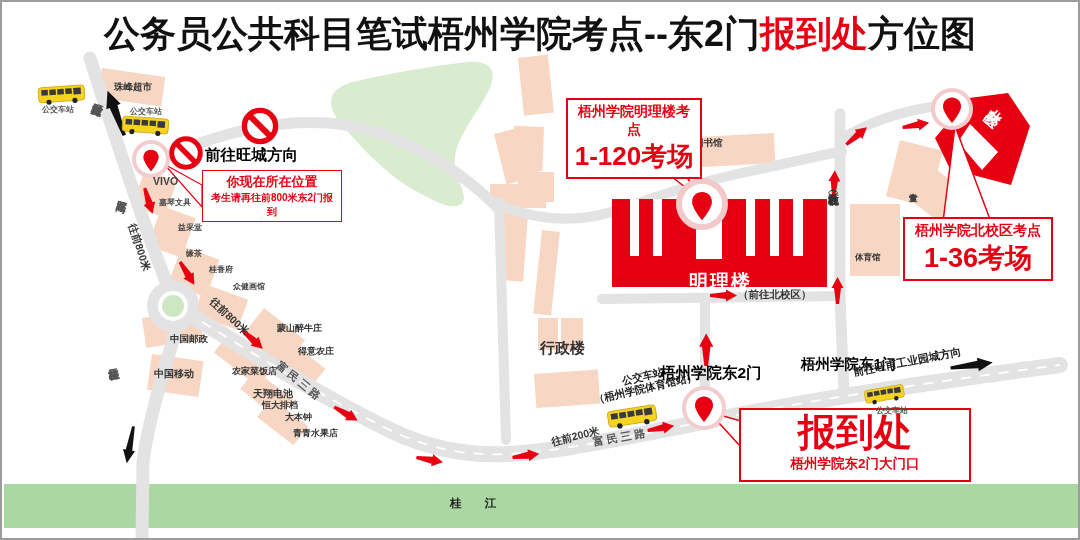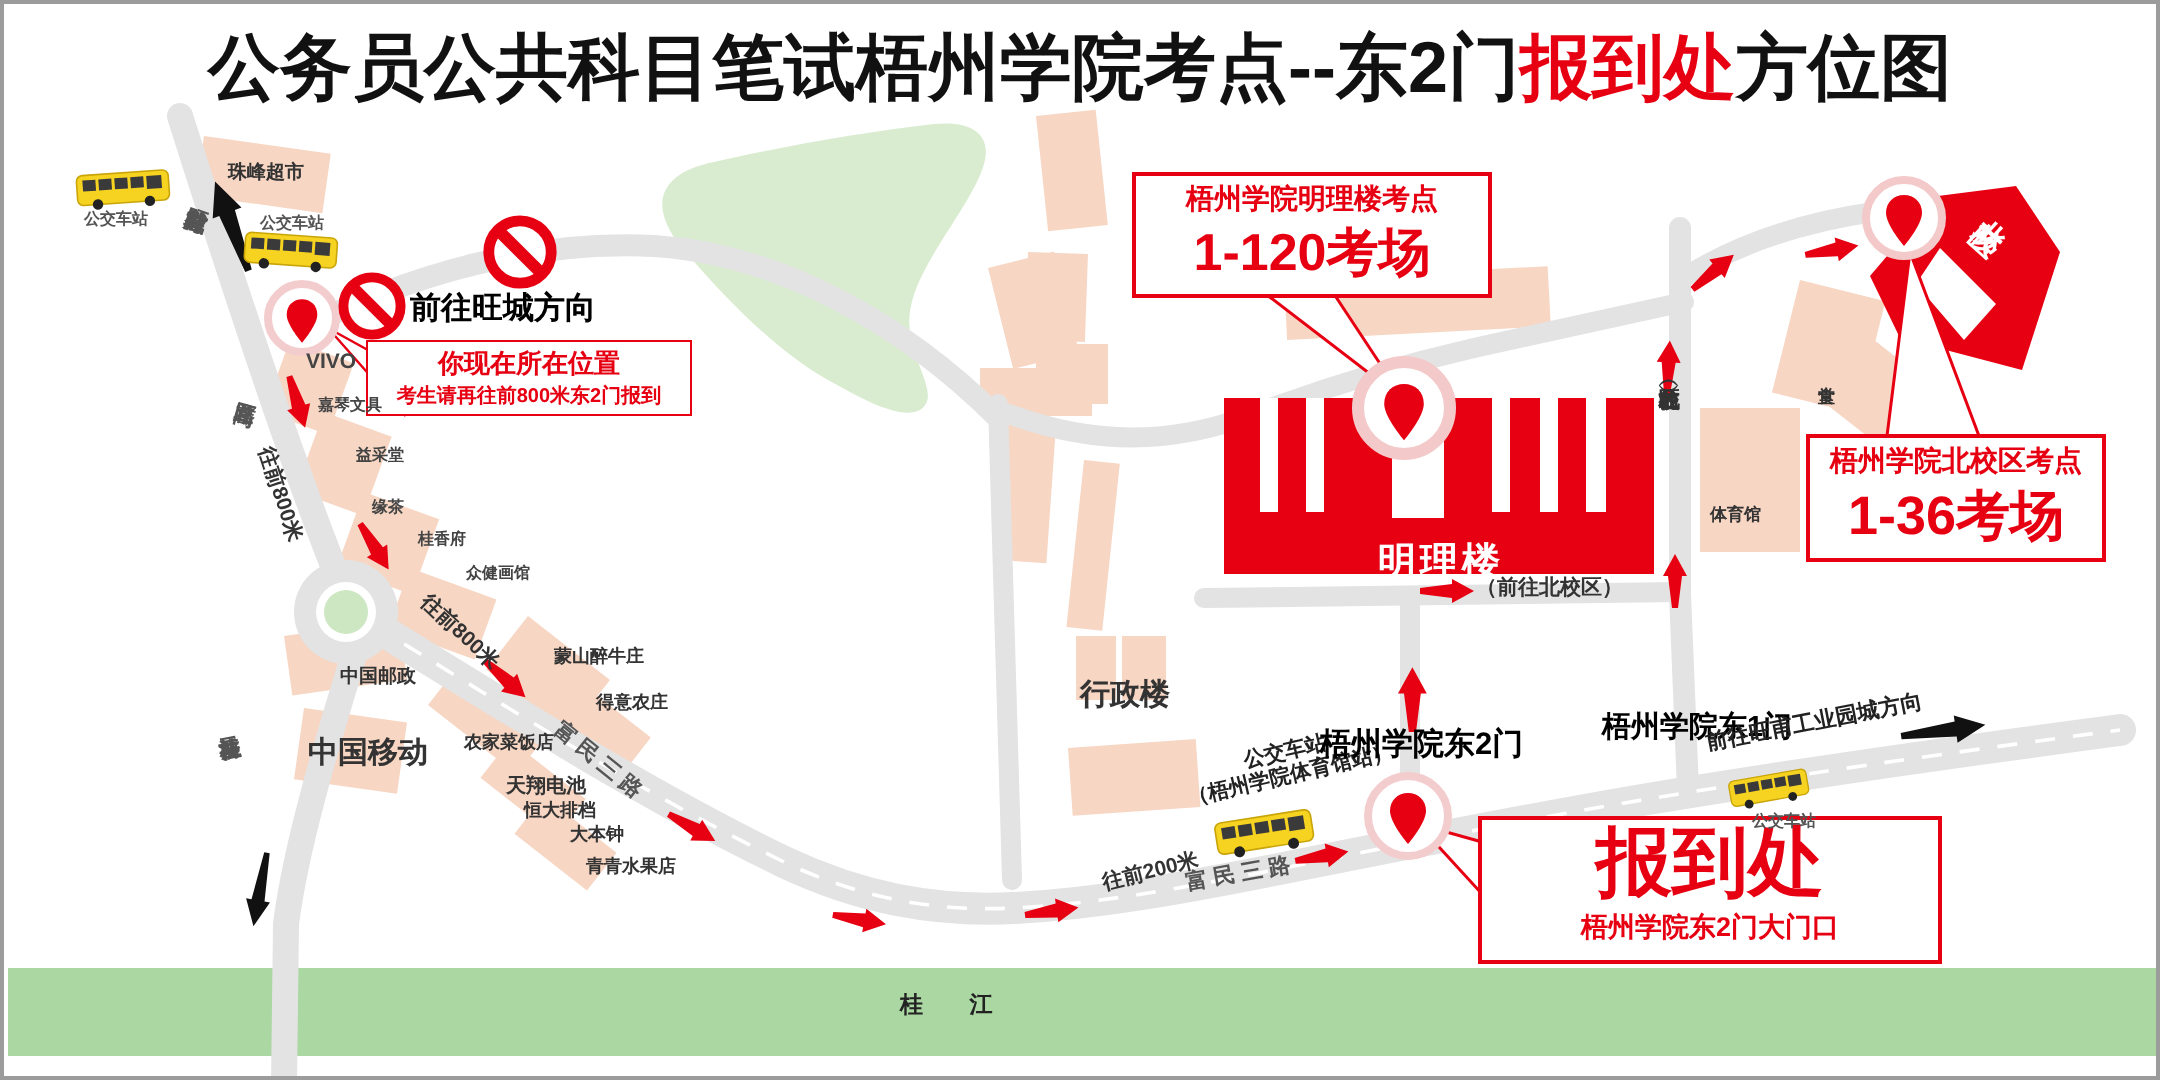--- a/index.html
+++ b/index.html
@@ -168,36 +168,36 @@
 
 <div id="title"><span>公务员公共科目笔试梧州学院考点--东2门</span><span class="red">报到处</span><span>方位图</span></div>
 
 <div class="lbl" style="left:40px;top:103px;font-size:8px;color:#555">公交车站</div>
 <div class="lbl" style="left:112px;top:80px;font-size:9.5px">珠峰超市</div>
 <div class="lbl v roadlbl" style="left:94px;top:92px;font-size:11px;transform:rotate(20deg);transform-origin:top left">前往旺城方向</div>
 <div class="lbl" style="left:128px;top:105px;font-size:8px;color:#555">公交车站</div>
 <div class="lbl v roadlbl" style="left:118px;top:190px;font-size:10.5px;transform:rotate(16deg);transform-origin:top left">高旺三路</div>
 <div class="lbl gate" style="left:203px;top:144px">前往旺城方向</div>
 
-<div class="callout" style="left:181px;top:168px;width:163px;border-width:1.5px;padding:2px 3px">
+<div class="callout" style="left:200px;top:168px;width:140px;border-width:1.5px;padding:2px 3px">
   <div class="l1" style="font-size:13px">你现在所在位置</div>
   <div class="l1" style="font-size:10px">考生请再往前800米东2门报到</div>
 </div>
 
 <div class="lbl" style="left:151px;top:173px;font-size:10.5px;color:#444">VIVO</div>
 <div class="lbl" style="left:157px;top:196px;font-size:8px;color:#444">嘉琴文具</div>
 <div class="lbl" style="left:176px;top:221px;font-size:8px;color:#444">益采堂</div>
 <div class="lbl" style="left:184px;top:247px;font-size:8px;color:#444">缘茶</div>
 <div class="lbl" style="left:207px;top:263px;font-size:8px;color:#444">桂香府</div>
 <div class="lbl" style="left:231px;top:280px;font-size:8px;color:#444">众健画馆</div>
 <div class="lbl red" style="left:136px;top:220px;font-size:10.5px;transform:rotate(72deg);transform-origin:top left">往前800米</div>
 <div class="lbl red" style="left:214px;top:293px;font-size:10.5px;transform:rotate(43deg);transform-origin:top left">往前800米</div>
 
 <div class="lbl" style="left:168px;top:332px;font-size:9.5px">中国邮政</div>
-<div class="lbl" style="left:152px;top:366px;font-size:15px">中国移动</div>
+<div class="lbl" style="left:152px;top:366px;font-size:10px">中国移动</div>
 <div class="lbl v roadlbl" style="left:104px;top:360px;font-size:10.5px;transform:rotate(-10deg);transform-origin:top left">前往桂江二桥</div>
 <div class="lbl" style="left:275px;top:321px;font-size:9px">蒙山醉牛庄</div>
 <div class="lbl" style="left:296px;top:344px;font-size:9px">得意农庄</div>
 <div class="lbl" style="left:230px;top:364px;font-size:9px">农家菜饭店</div>
 <div class="lbl roadlbl" style="left:280px;top:357px;font-size:11px;letter-spacing:3px;transform:rotate(39deg);transform-origin:top left">富民三路</div>
 <div class="lbl" style="left:251px;top:386px;font-size:10px">天翔电池</div>
 <div class="lbl" style="left:260px;top:398px;font-size:9px">恒大排档</div>
 <div class="lbl" style="left:283px;top:410px;font-size:9px">大本钟</div>
 <div class="lbl" style="left:291px;top:426px;font-size:9px">青青水果店</div>
 
@@ -215,21 +215,21 @@
   <div class="l2" style="font-size:13.5px">梧州学院东2门大门口</div>
 </div>
 
 <div class="lbl gate" style="left:799px;top:354px;font-size:14.5px">梧州学院东1门</div>
 <div class="lbl" style="left:850px;top:364px;font-size:11px;color:#222;transform:rotate(-11deg);transform-origin:top left">前往旺甫工业园城方向</div>
 <div class="lbl" style="left:874px;top:404px;font-size:8px;color:#555">公交车站</div>
 
 <div class="lbl" style="left:687px;top:269px;font-size:19px;font-weight:900;color:#fff;letter-spacing:2px">明理楼</div>
 <div class="lbl" style="left:692px;top:136px;font-size:9.5px">图书馆</div>
 
-<div class="callout" style="left:564px;top:84px;width:180px">
+<div class="callout" style="left:564px;top:96px;width:136px">
   <div class="l1" style="font-size:14px">梧州学院明理楼考点</div>
   <div class="l2" style="font-size:26px">1-120考场</div>
 </div>
 
 <div class="lbl" style="left:736px;top:286px;font-size:10.5px;color:#333">（前往北校区）</div>
 <div class="lbl v" style="left:826px;top:184px;font-size:10.5px;color:#333">（前往北校区）</div>
 <div class="lbl" style="left:853px;top:251px;font-size:8.5px">体育馆</div>
 <div class="lbl v" style="left:906px;top:184px;font-size:8.5px">食堂</div>
 <div class="lbl v" style="left:994px;top:99px;font-size:14.5px;font-weight:900;color:#fff;letter-spacing:3px;transform:rotate(42deg);transform-origin:center">北校区</div>
 

